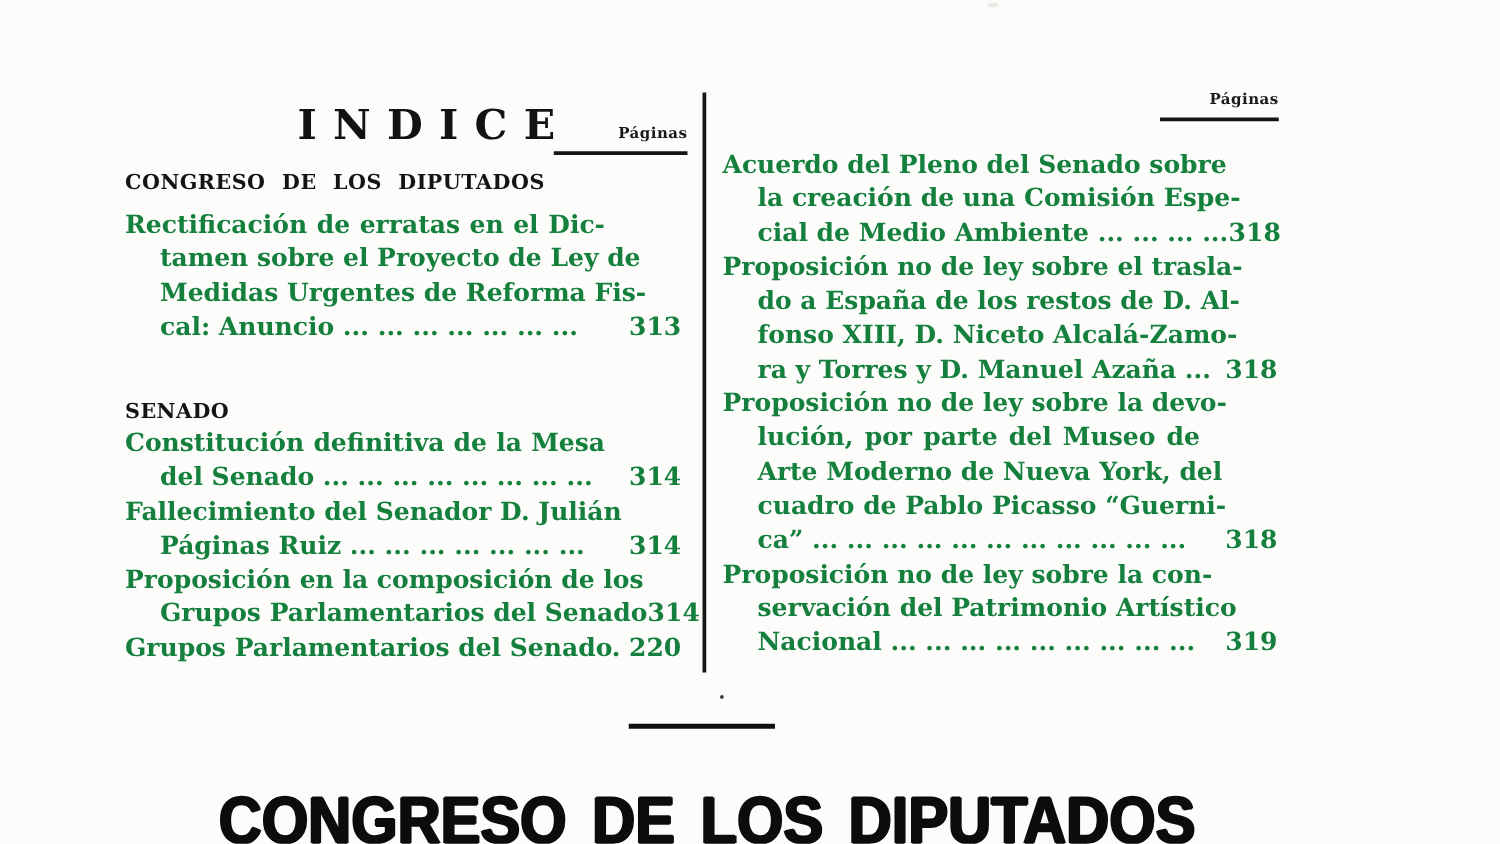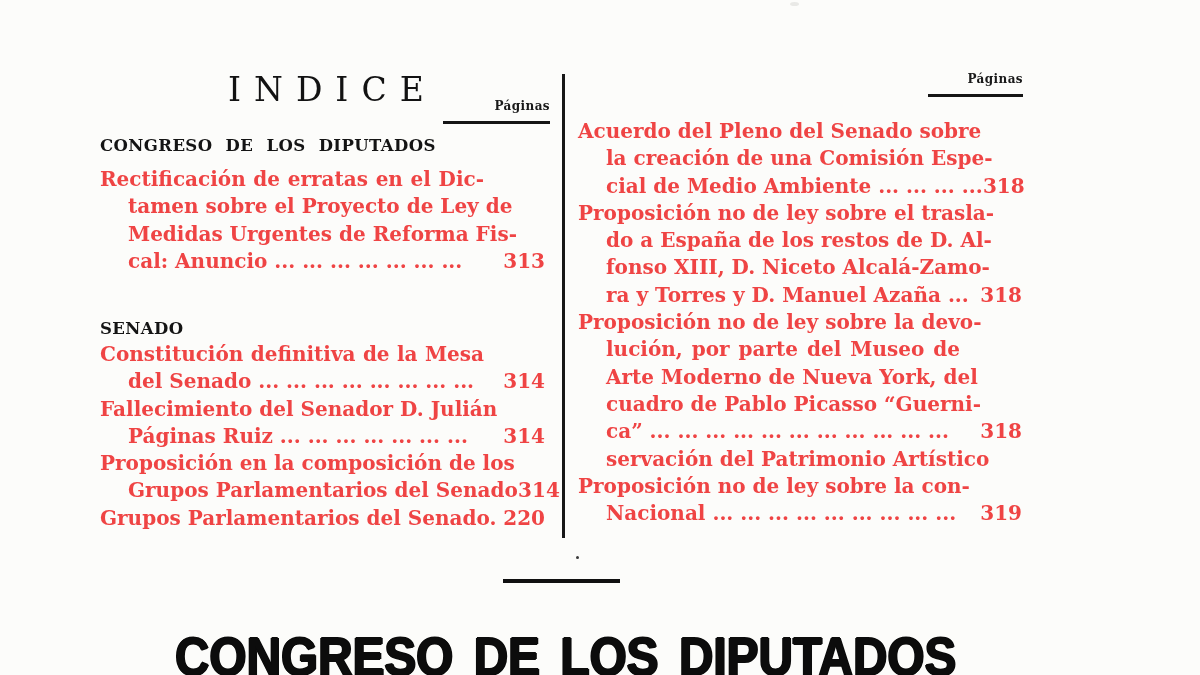--- a/index.html
+++ b/index.html
@@ -14,22 +14,22 @@
   }
 
   
   .top-artifact {
     position: absolute; left: 790px; top: 2px;
     width: 9px; height: 4px; background: #e9e9e6; border-radius: 50%;
   }
 
   .index-title {
     position: absolute; left: 228px; top: 70px;
-    margin: 0;
-    font-size: 33px; font-weight: normal;
+    margin: 10px;
+    font-size: 33px; font-weight: bold;
     letter-spacing: 13px;
     color: #121212;
   }
 
   .pages-head { position: absolute; }
   .pages-head.left  { left: 443px; top: 99px;  width: 107px; }
   .pages-head.right { left: 928px; top: 72px;  width: 95px; }
   .pages-label {
     font-size: 12px; font-weight: bold; letter-spacing: 0.4px;
     text-align: right; line-height: 14px; color: #1a1a1a;
@@ -47,21 +47,21 @@
     letter-spacing: 0.4px; word-spacing: 7px;
     color: #141414;
   }
   .sec-heading.congreso { left: 100px; top: 136px; }
   .sec-heading.senado   { left: 100px; top: 319px; }
 
   .toc-block {
     position: absolute;
     font-size: 20px; font-weight: bold;
     line-height: 27.3px;
-    color: #ef4444;
+    color: #15803d;
   }
   .toc-block.lblock1 { left: 100px; top: 166px; width: 445px; }
   .toc-block.lblock2 { left: 100px; top: 341px; width: 445px; }
   .toc-block.rblock  { left: 578px; top: 118px; width: 444px; }
 
   .line { box-sizing: border-box; }
   .just {
     text-align: justify;
     text-align-last: justify;
     white-space: nowrap;
@@ -183,22 +183,22 @@
       <div class="line just">Proposición no de ley sobre la devo-</div>
       <div class="line just ind">lución, por parte del Museo de</div>
       <div class="line just ind">Arte Moderno de Nueva York, del</div>
       <div class="line just ind">cuadro de Pablo Picasso “Guerni-</div>
       <div class="line pline ind">
         <span class="ltext">ca” ... ... ... ... ... ... ... ... ... ... ...</span>
         <span class="pnum">318</span>
       </div>
     </div>
     <div>
+      <div class="line just">Proposición no de ley sobre la con-</div>
       <div class="line just ind">servación del Patrimonio Artístico</div>
-      <div class="line just">Proposición no de ley sobre la con-</div>
       <div class="line pline ind">
         <span class="ltext">Nacional ... ... ... ... ... ... ... ... ...</span>
         <span class="pnum">319</span>
       </div>
     </div>
   </div>
 
   <div class="footer-dot"></div>
   <div class="footer-rule"></div>
   <h2 class="footer-title">CONGRESO DE LOS DIPUTADOS</h2>

